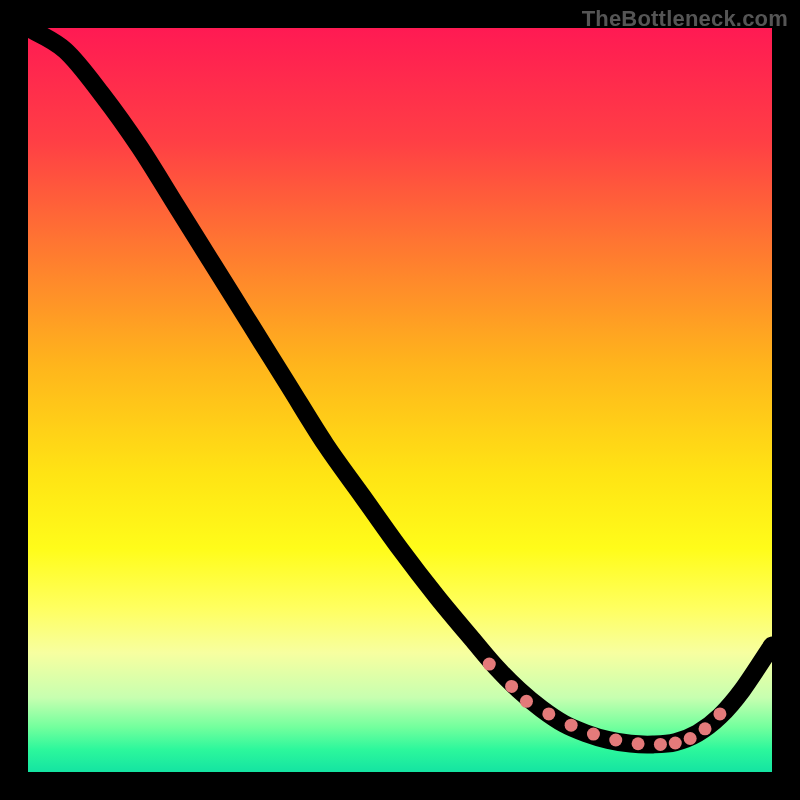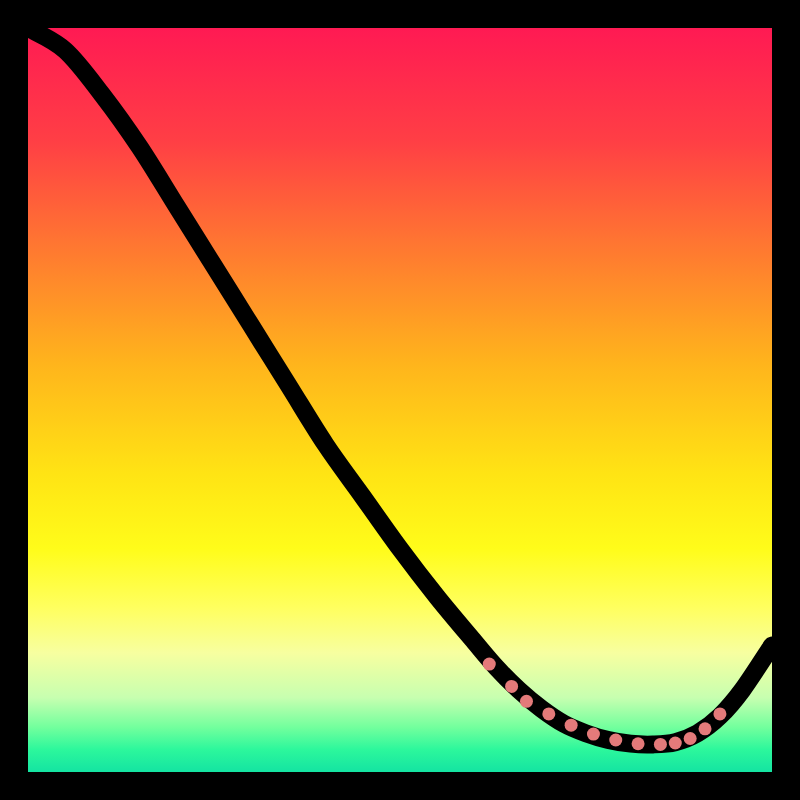--- a/index.html
+++ b/index.html
@@ -94,13 +94,14 @@
           <circle class="dot" cx="82.000" cy="96.200" r="0.874"></circle>
           <circle class="dot" cx="85.000" cy="96.300" r="0.874"></circle>
           <circle class="dot" cx="87.000" cy="96.100" r="0.874"></circle>
           <circle class="dot" cx="89.000" cy="95.500" r="0.874"></circle>
           <circle class="dot" cx="91.000" cy="94.200" r="0.874"></circle>
           <circle class="dot" cx="93.000" cy="92.200" r="0.874"></circle>
         </g>
     </svg>
   </div>
 
+  <div class="attribution">TheBottleneck.com</div>
 </div>
 
 </body></html>

